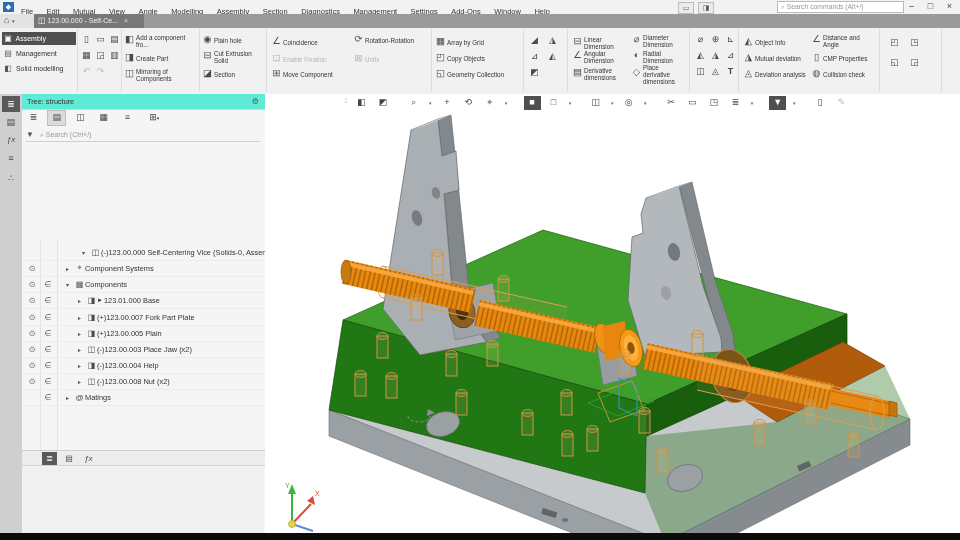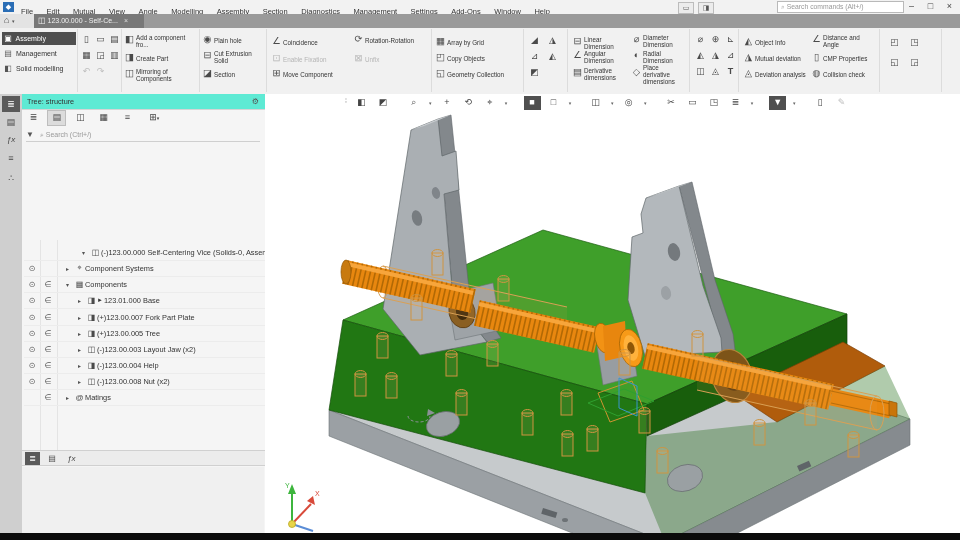--- a/index.html
+++ b/index.html
@@ -53,21 +53,21 @@
     color:#999;line-height:13px;white-space:nowrap;}
   .trow{left:2px;width:241px;height:16px;border-bottom:1px solid #ececec;font-size:7.4px;color:#333;
     display:flex;align-items:center;white-space:nowrap;overflow:hidden;}
   .c-eye{width:16px;text-align:center;color:#555;font-size:8px;flex:0 0 16px;}
   .c-el{width:16px;text-align:center;color:#555;font-size:8px;flex:0 0 16px;}
   .arrow{width:8px;color:#555;font-size:6px;flex:0 0 8px;}
   .ticon{width:11px;text-align:center;color:#4a4a4a;font-size:8px;flex:0 0 11px;}
   .pin{color:#333;font-size:6px;margin-right:1px;}
   .colsep{top:146px;width:1px;height:210px;background:#e4e4e4;}
   #minibar{left:0;top:356px;width:243px;height:16px;background:#ececec;border-top:1px solid #d0d0d0;
-    border-bottom:1px solid #d0d0d0;white-space:nowrap;padding-left:3px;box-sizing:border-box;}
+    border-bottom:1px solid #d0d0d0;white-space:nowrap;padding-left:20px;box-sizing:border-box;}
   .mtile{display:inline-block;width:15px;height:13px;margin-top:1px;font-size:8px;color:#444;text-align:center;
     line-height:13px;vertical-align:top;}
   .mtile.active{background:#5a5a5a;color:#fff;}
   
   #viewport{left:265px;top:94px;width:695px;height:439px;background:#fff;overflow:hidden;}
   #vtools{left:88px;top:2px;height:15px;white-space:nowrap;}
   .vtile{display:inline-block;width:17px;height:14px;font-size:9px;color:#444;text-align:center;
     line-height:13px;vertical-align:top;}
   .vtile.act{background:#4f4f4f;color:#fff;}
   .vcaret{display:inline-block;width:7px;font-size:5px;color:#666;text-align:center;vertical-align:top;line-height:14px;}
@@ -379,29 +379,29 @@
       <span class="arrow">▸</span>
     <span class="ticon">◨</span>
     <span>(+)123.00.007 Fork Part Plate</span>
   </div>
   <div class="trow abs" style="top:231px">
     <span class="c-eye">⊙</span>
       <span class="c-el">∈</span>
     <span style="width:22px;flex:0 0 22px"></span>
       <span class="arrow">▸</span>
     <span class="ticon">◨</span>
-    <span>(+)123.00.005 Tree</span>
+    <span>(+)123.00.005 Plain</span>
   </div>
   <div class="trow abs" style="top:247px">
     <span class="c-eye">⊙</span>
       <span class="c-el">∈</span>
     <span style="width:22px;flex:0 0 22px"></span>
       <span class="arrow">▸</span>
     <span class="ticon">◫</span>
-    <span>(-)123.00.003 Layout Jaw (x2)</span>
+    <span>(-)123.00.003 Place Jaw (x2)</span>
   </div>
   <div class="trow abs" style="top:263px">
     <span class="c-eye">⊙</span>
       <span class="c-el">∈</span>
     <span style="width:22px;flex:0 0 22px"></span>
       <span class="arrow">▸</span>
     <span class="ticon">◨</span>
     <span>(-)123.00.004 Help</span>
   </div>
   <div class="trow abs" style="top:279px">

